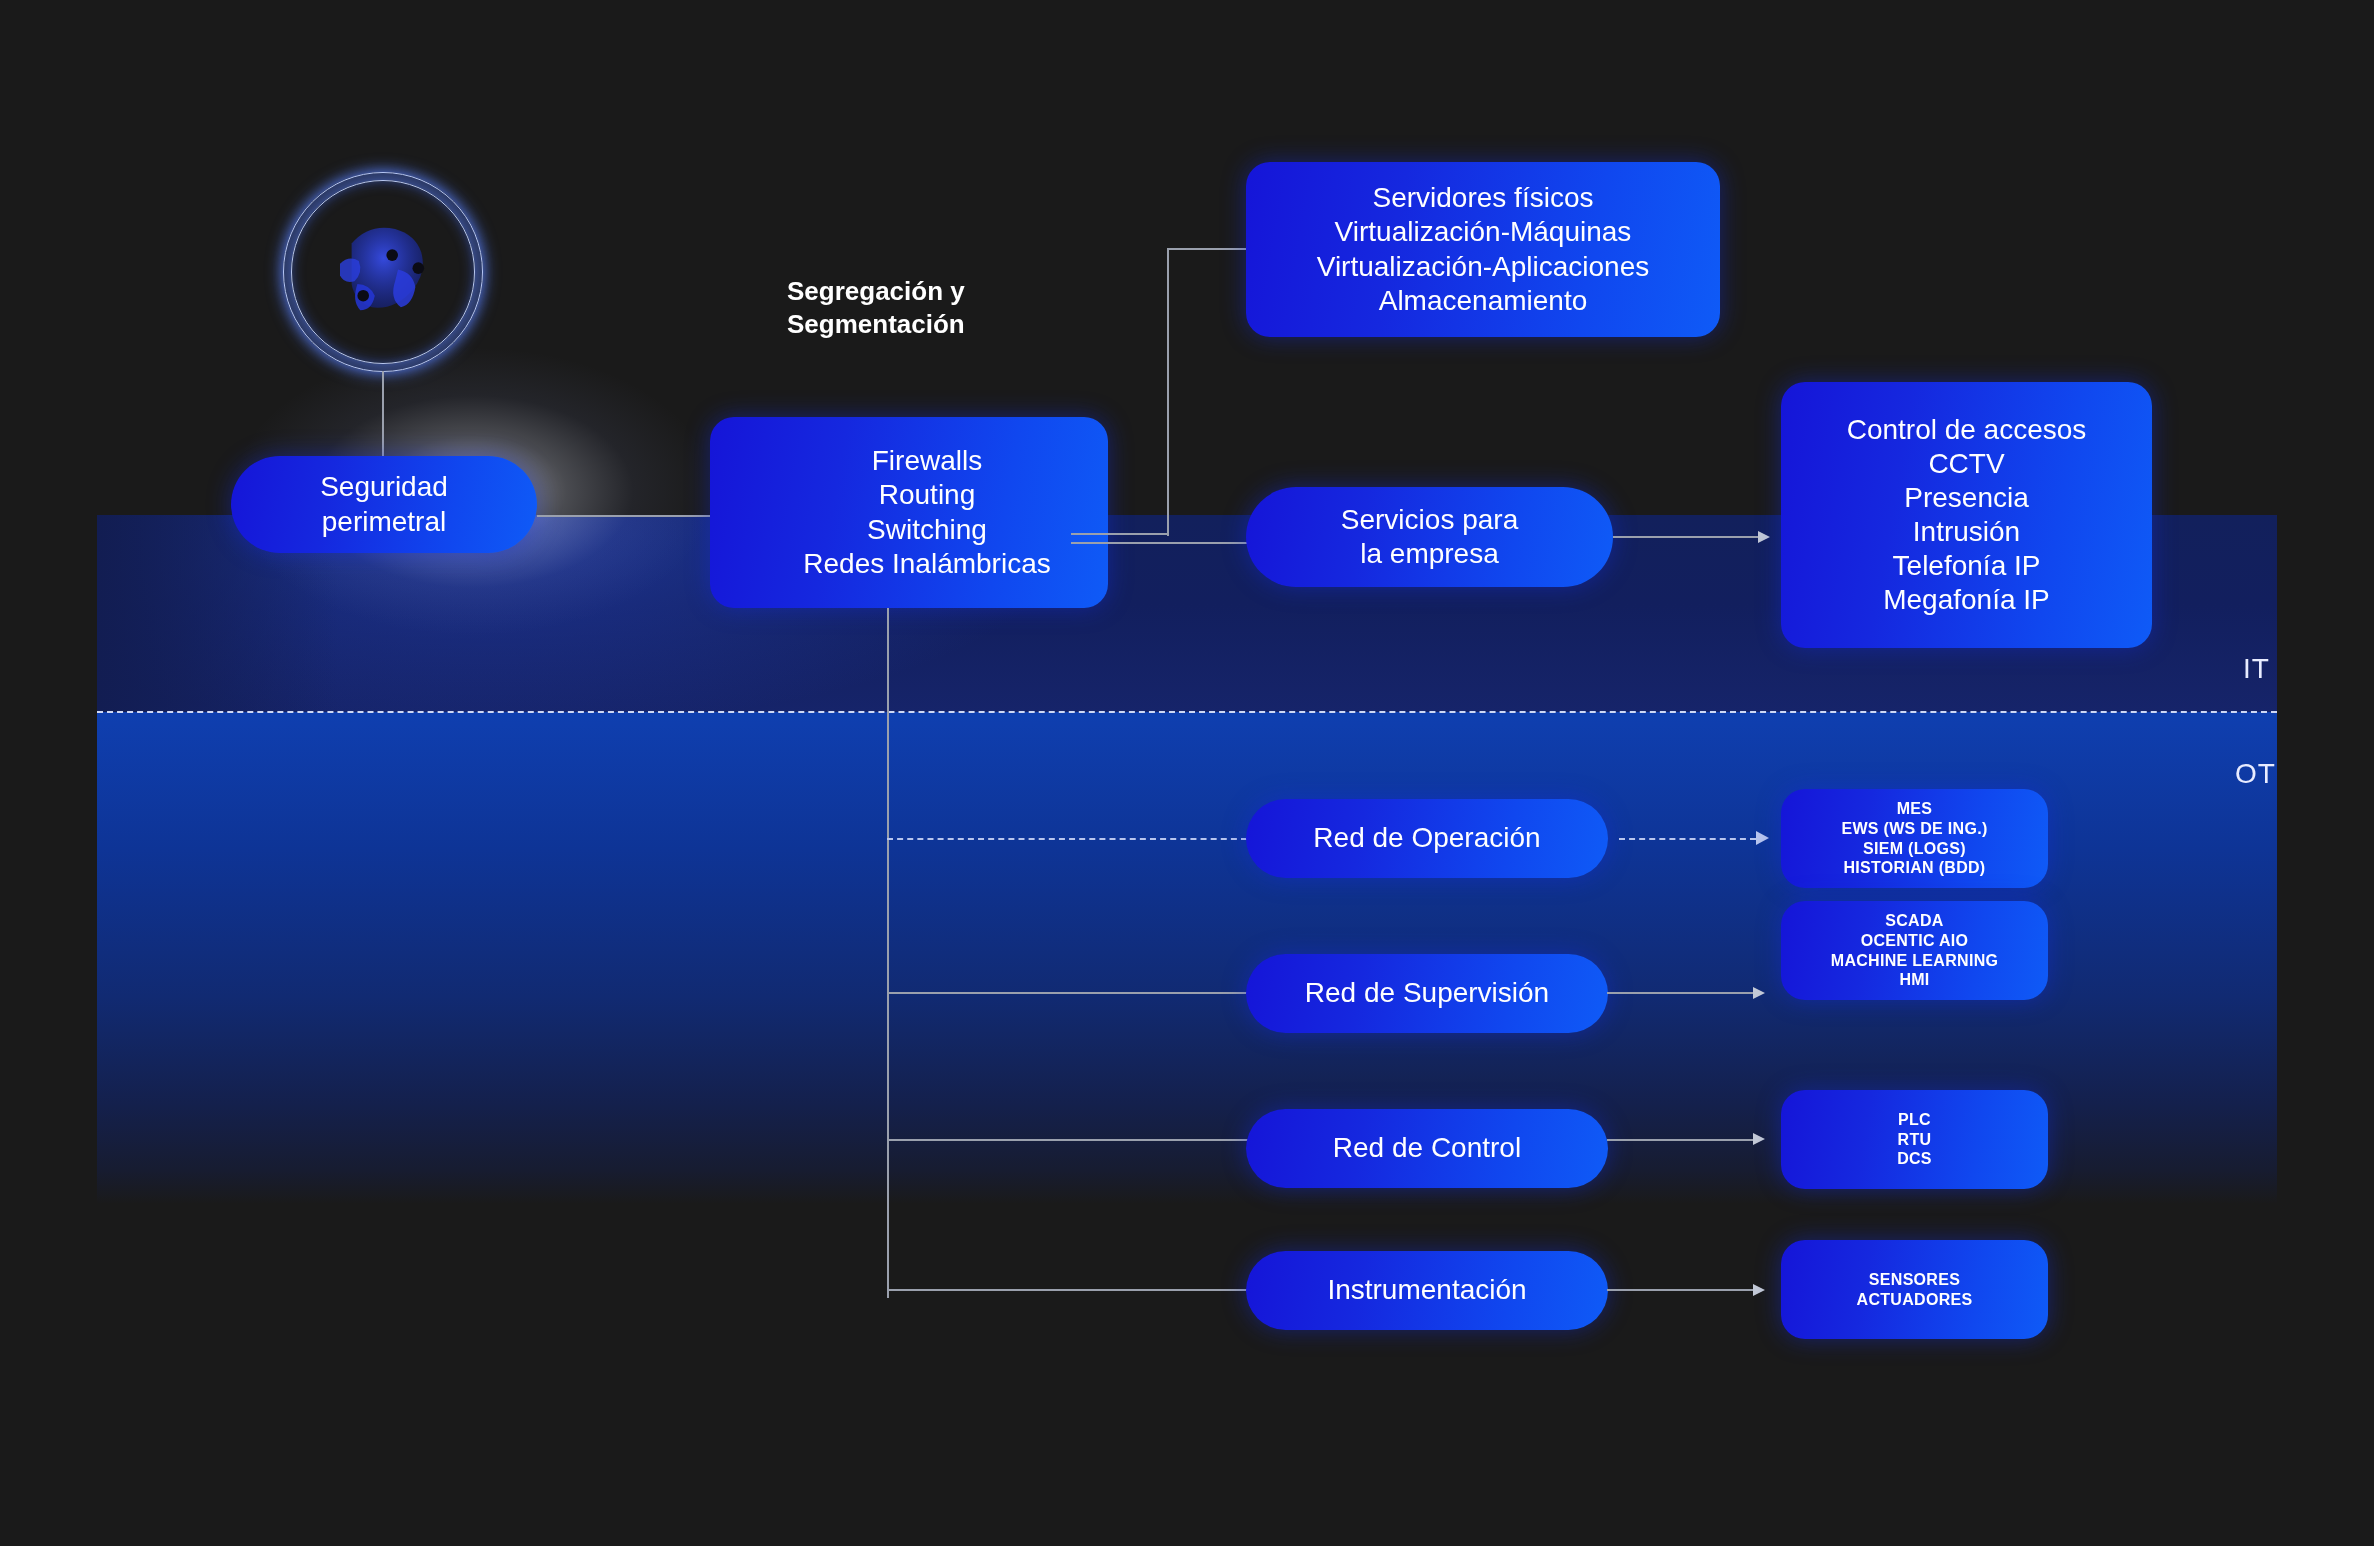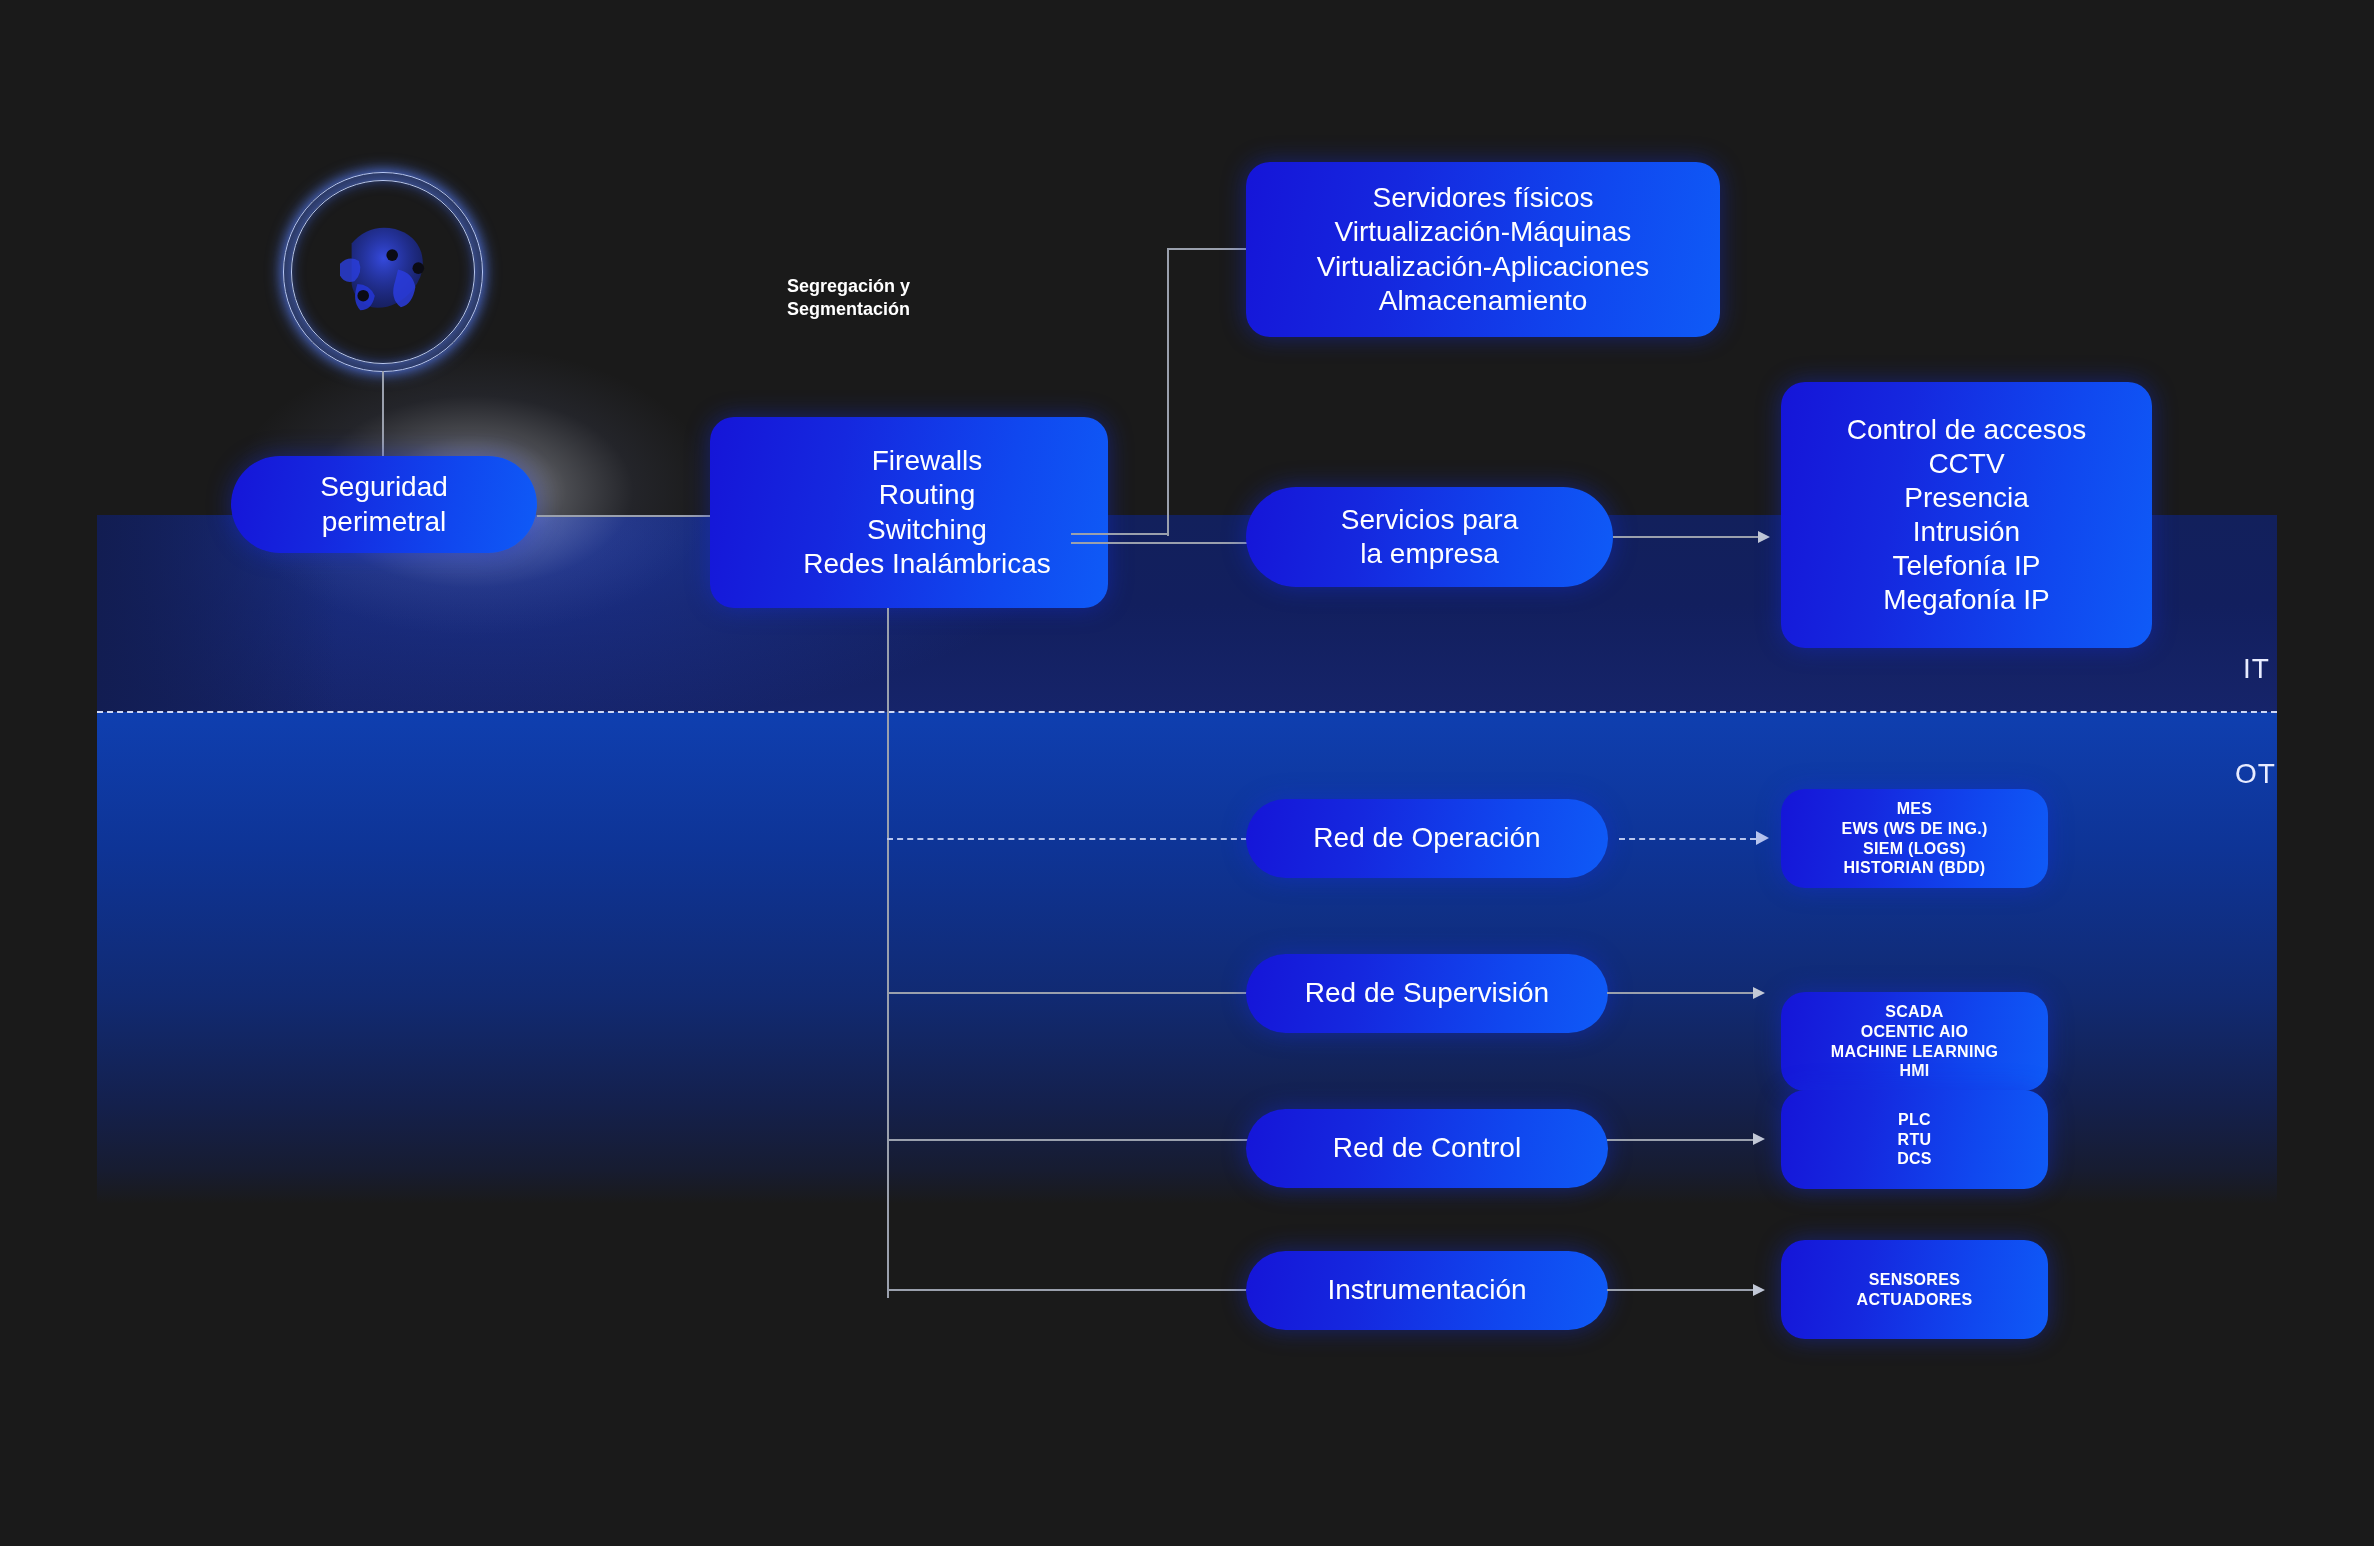--- a/index.html
+++ b/index.html
@@ -67,21 +67,21 @@
     white-space:pre-line;
   }
   .pill{border-radius:927px;}
   .rrect{border-radius:24px;}
   .f34{font-size:28px;}
   .small{font-size:16px;font-weight:600;letter-spacing:0.3px;}
 
   
   .seg-label{
     position:absolute;left:787px;top:275px;width:306px;
-    color:#ffffff;font-size:18px;font-weight:700;line-height:1.28;
+    color:#ffffff;font-size:26px;font-weight:700;line-height:1.28;
     white-space:pre-line;
   }
   .zone-tag{
     position:absolute;color:#e8ecff;font-size:28px;letter-spacing:0.9px;
   }
 
   
   .conn{position:absolute;background:#9aa0ad;}
   .h{height:1.9px;}
   .v{width:1.9px;}
@@ -180,21 +180,21 @@
   <div class="arrow-d" style="left:1756px;top:831px;"></div>
   <div class="node rrect small" style="left:1781px;top:789px;width:267px;height:99px;">MES
 EWS (WS DE ING.)
 SIEM (LOGS)
 HISTORIAN (BDD)</div>
 
   <div class="conn h" style="left:887px;top:992px;width:362px;"></div>
   <div class="node pill f34" style="left:1246px;top:954px;width:362px;height:79px;">Red de Supervisión</div>
   <div class="conn h" style="left:1607px;top:992px;width:153px;"></div>
   <div class="arrow" style="left:1753px;top:987px;"></div>
-  <div class="node rrect small" style="left:1781px;top:992px;width:267px;height:99px;">SCADA
+  <div class="node rrect small" style="left:1781px;top:901px;width:267px;height:99px;">SCADA
 OCENTIC AIO
 MACHINE LEARNING
 HMI</div>
 
   <div class="conn h" style="left:887px;top:1139px;width:362px;"></div>
   <div class="node pill f34" style="left:1246px;top:1101px;width:362px;height:79px;margin-top:8px;">Red de Control</div>
   <div class="conn h" style="left:1607px;top:1139px;width:153px;"></div>
   <div class="arrow" style="left:1753px;top:1133px;"></div>
   <div class="node rrect small" style="left:1781px;top:1090px;width:267px;height:99px;">PLC
 RTU

